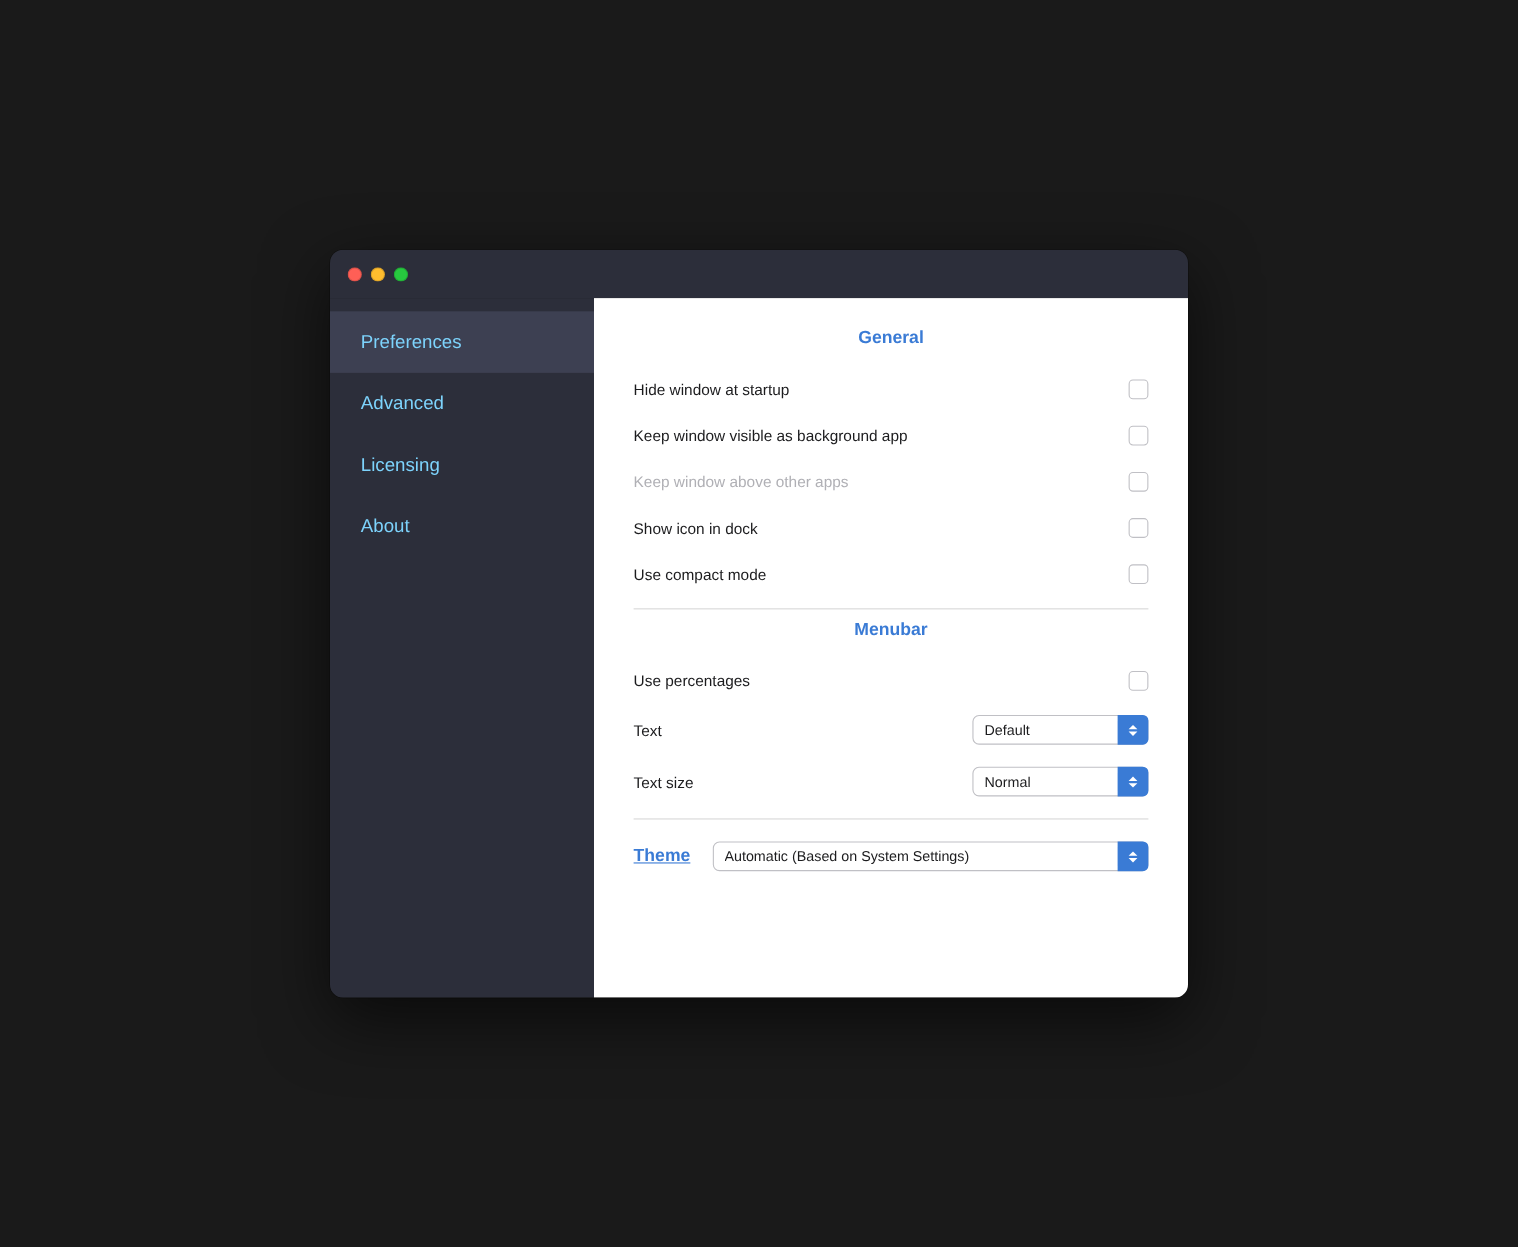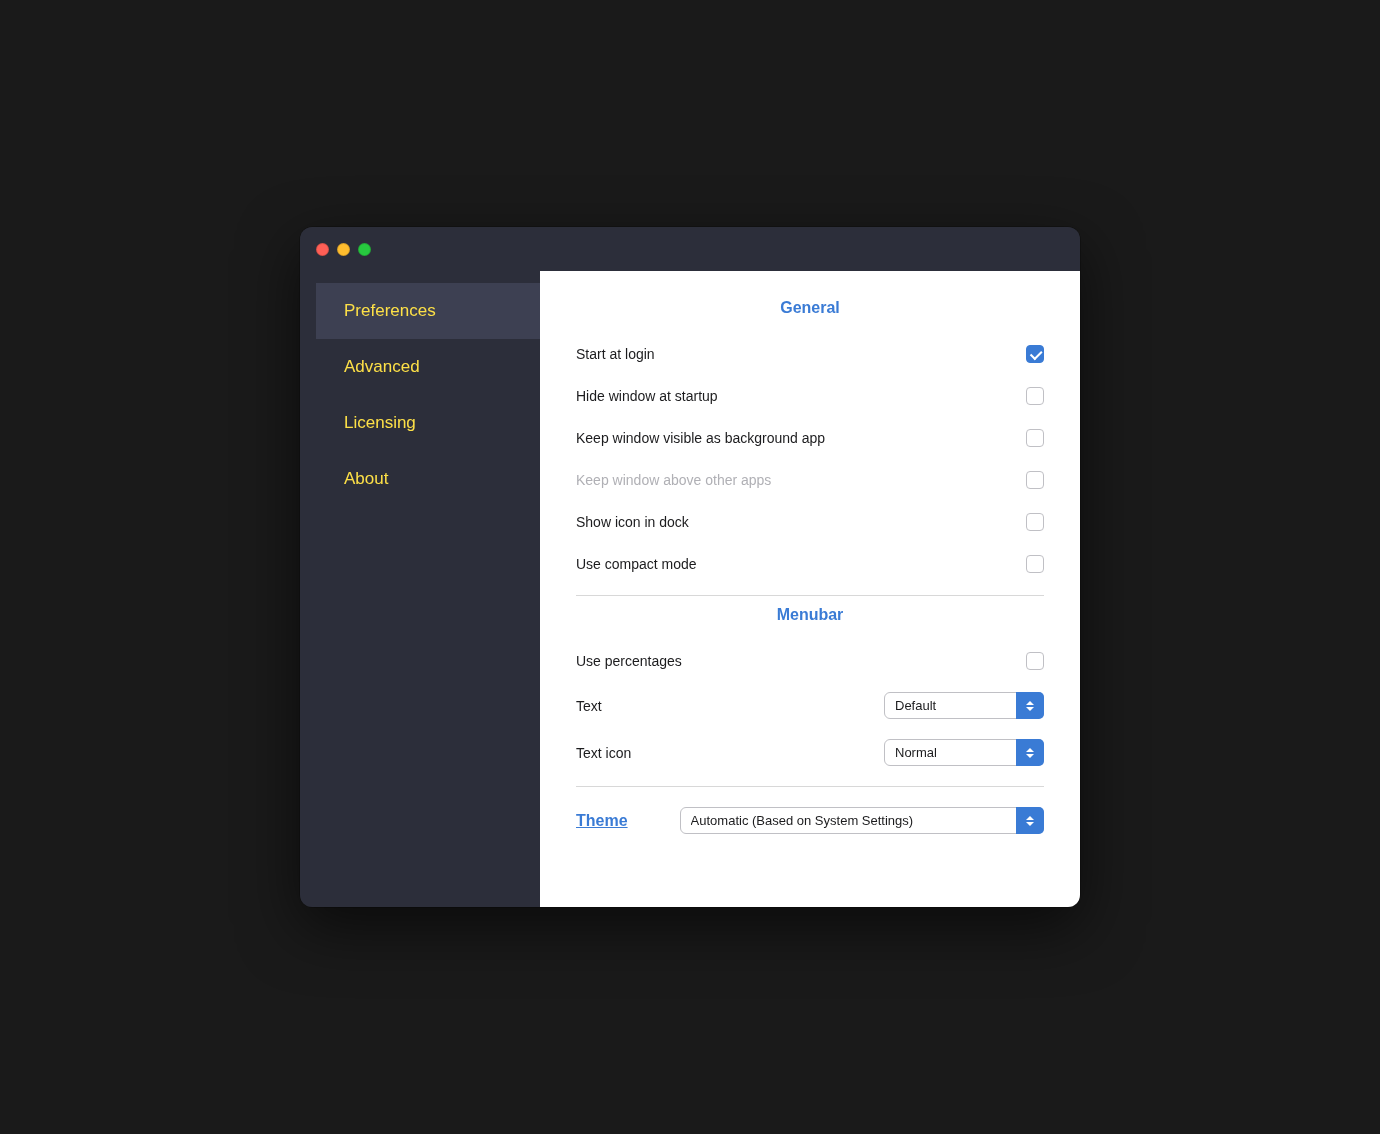--- a/index.html
+++ b/index.html
@@ -60,27 +60,26 @@
       width: 240px;
       background: #2c2e3a;
       display: flex;
       flex-direction: column;
       padding-top: 12px;
       flex-shrink: 0;
     }
 
     .sidebar-item {
       padding: 18px 28px;
-      color: #fde047;
+      color: #7dd3fc;
       font-size: 17px;
       font-weight: 400;
       cursor: pointer;
       border-radius: 0;
       transition: background 0.1s;
-      margin-left: 16px;
     }
 
     .sidebar-item.active {
       background: #3d4052;
     }
 
     .main-content {
       flex: 1;
       background: #ffffff;
       overflow-y: auto;
@@ -175,21 +174,20 @@
       -webkit-appearance: none;
       background: #ffffff;
       border: 1px solid #c0c0c5;
       border-radius: 6px;
       padding: 5px 36px 5px 10px;
       font-size: 13px;
       color: #1c1c1e;
       cursor: pointer;
       min-width: 160px;
       font-family: inherit;
-      margin-left: 32px;
     }
 
     .select-arrow {
       position: absolute;
       right: 0;
       top: 0;
       bottom: 0;
       width: 28px;
       background: #3a7bd5;
       border-radius: 0 5px 5px 0;
@@ -268,27 +266,20 @@
       </div>
       <div class="sidebar-item">
         <span>About</span>
       </div>
     </div>
 
     <div class="main-content">
 
       <div class="section-title">General</div>
 
-      <div class="setting-row">
-        <span class="setting-label">Start at login</span>
-        <div class="checkbox-wrapper">
-          <input type="checkbox" checked="" style="">
-          <div class="checkbox-custom checked"></div>
-        </div>
-      </div>
 
       <div class="setting-row">
         <span class="setting-label">Hide window at startup</span>
         <div class="checkbox-wrapper">
           <input type="checkbox" style="">
           <div class="checkbox-custom"></div>
         </div>
       </div>
 
       <div class="setting-row">
@@ -344,21 +335,21 @@
             <option>None</option>
             <option>CPU</option>
             <option>Memory</option>
             <option>Network</option>
           </select>
           <div class="select-arrow"></div>
         </div>
       </div>
 
       <div class="setting-row">
-        <span class="setting-label">Text icon</span>
+        <span class="setting-label">Text size</span>
         <div class="select-wrapper">
           <select class="select-control">
             <option>Small</option>
             <option selected="">Normal</option>
             <option>Large</option>
           </select>
           <div class="select-arrow"></div>
         </div>
       </div>
 

